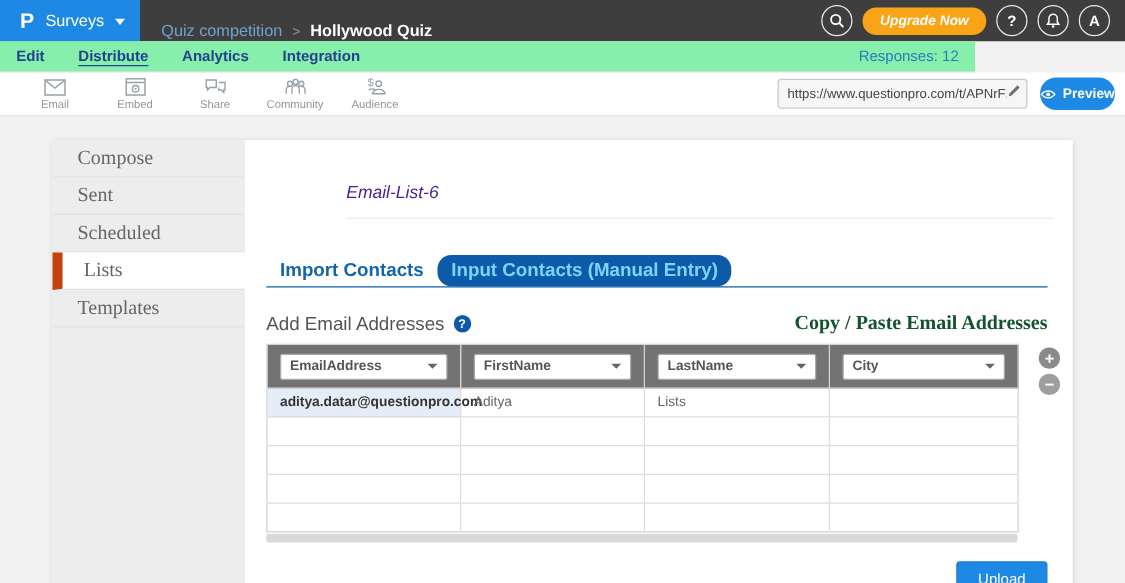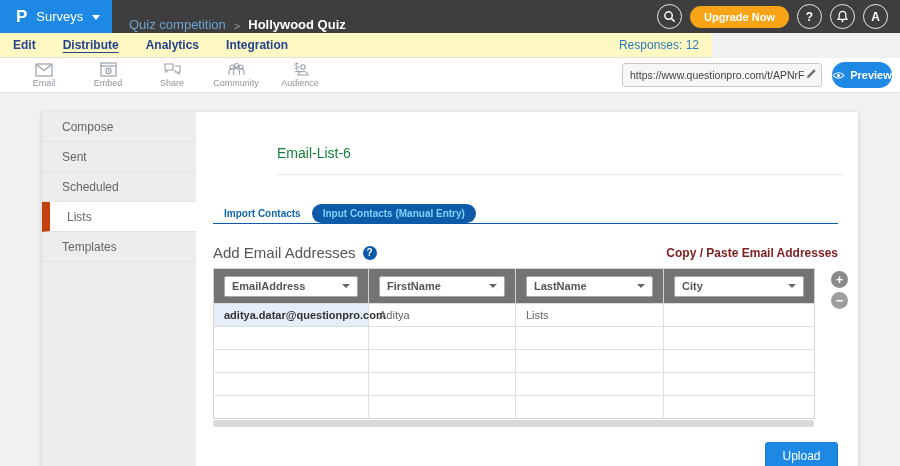--- a/index.html
+++ b/index.html
@@ -19,25 +19,25 @@
     font-size:13px; flex:1;margin-top:16px; }
   .bc-parent { color:#6fa3cf; cursor:pointer; }
   .bc-sep { color:#9a9a9a; font-size:11px; }
   .bc-current { color:#fff; font-weight:bold; }
   .topbar-right { display:flex; align-items:center; gap:8px; padding-right:12px; }
   .circle-btn { width:25px; height:25px; border:1.5px solid #e9e9e9; border-radius:50%;
     color:#fff; font-size:12px; font-weight:bold; display:flex; align-items:center;
     justify-content:center; cursor:pointer; }
   .upgrade-btn { height:22px; padding:0 14px; border-radius:11px; background:#f9a417;
     color:#fff; font-size:11px; font-weight:bold; display:flex; align-items:center;
-    cursor:pointer; }
-
-  
-  .subnav { position:absolute; left:0; top:33px; width:712px; height:25px;
-    background:#fef9c3; border-bottom:1px solid #dfdfdf; display:flex;
+    cursor:pointer;font-style:italic; }
+
+  
+  .subnav { position:absolute; left:0; top:33px; width:780px; height:25px;
+    background:#86efac; border-bottom:1px solid #dfdfdf; display:flex;
     align-items:center; padding:0 13px; }
   .subnav-items { display:flex; gap:27px; flex:1; }
   .subnav-item { font-size:12px; font-weight:bold; color:#24418e; cursor:pointer; }
   .subnav-item.active { text-decoration:underline; text-underline-offset:3px; }
   .responses { font-size:12px; color:#2a7ab9; cursor:pointer; }
 
   
   .toolbar { position:absolute; left:0; top:58px; width:900px; height:35px;
     background:#fff; border-bottom:1px solid #e3e3e3; }
   .tool-items { display:flex; padding-left:12px; }
@@ -53,43 +53,43 @@
     background:#1e88e5; border-radius:13px; color:#fff; font-size:11px; font-weight:bold;
     display:flex; align-items:center; justify-content:center; gap:5px; cursor:pointer; }
 
   
   .page { position:absolute; left:0; top:94px; width:900px; height:372px; background:#f1f1f1; }
   .card { position:absolute; left:42px; top:18px; width:816px; height:360px;
     display:flex; box-shadow:0 1px 4px rgba(0,0,0,.18); background:#fff; }
 
   
   .side { width:154px; background:#ededed; flex-shrink:0; }
-  .side-item { height:30px; line-height:30px; padding-left:20px; font-size:12px;
-    color:#666; border-bottom:1px solid #e2e2e2; background:#ededed; cursor:pointer; }
+  .side-item { height:30px; line-height:30px; padding-left:20px; font-size:16px;
+    color:#666; border-bottom:1px solid #e2e2e2; background:#ededed; cursor:pointer;font-family:Liberation Serif, serif; }
   .side-item.active { background:#fff; border-left:8px solid #c2410c; padding-left:17px; }
 
   
   .main { flex:1; background:#fff; padding:0 15px 0 17px; position:relative; }
   .title-block { margin:33px 0 0 64px; }
-  .list-title { font-size:14px; color:#15803d; }
+  .list-title { font-size:14px; color:#4c1d95;font-style:italic; }
   .title-divider { margin-top:13px; border-bottom:1px solid #ebebeb; }
 
   .tab-row { margin-top:29px; width:625px; border-bottom:1px solid #0d5ba8;
     display:flex; }
-  .tab { font-size:10px; font-weight:bold; padding:4px 11px; cursor:pointer; }
+  .tab { font-size:15px; font-weight:bold; padding:4px 11px; cursor:pointer; }
   .tab.inactive { color:#1266ad; }
   .tab.active { background:#0d5ba8; color:#7dd3fc;border-radius:11px; }
 
   .addr-row { width:625px; margin-top:20px; display:flex; align-items:center;
     justify-content:space-between; }
   .add-heading { font-size:15px; color:#555; display:flex; align-items:center; gap:7px; }
   .help-icon { width:14px; height:14px; border-radius:50%; background:#0d5ba8; color:#fff;
     font-size:10px; font-weight:bold; display:flex; align-items:center; justify-content:center;
     cursor:pointer; }
-  .copy-paste { font-size:12px; font-weight:bold; color:#7f1d1d; cursor:pointer; }
+  .copy-paste { font-size:16px; font-weight:bold; color:#14532d; cursor:pointer;font-family:Liberation Serif, serif; }
 
   .table-wrap { margin-top:7px; position:relative; }
   table.contacts { border-collapse:collapse; table-layout:fixed; width:601px;
     border:1px solid #d4d4d4; }
   .contacts th { background:#737373; border-right:1px solid #d4d4d4; height:35px;
     padding:0 10px; }
   .contacts th:last-child { border-right:none; }
   .hdr-select { height:21px; background:#fff; border:1px solid #a9a9a9; border-radius:2px;
     display:flex; align-items:center; justify-content:space-between; padding:0 7px;
     font-size:11px; color:#555; cursor:pointer; }

